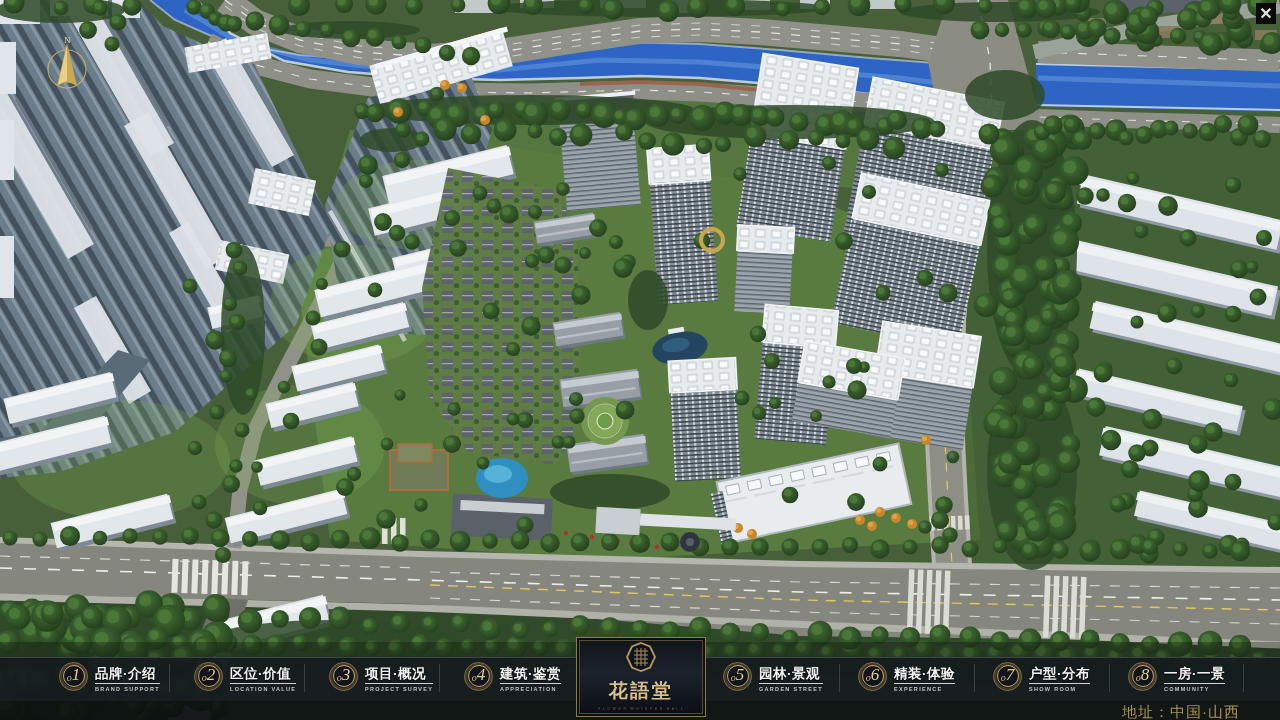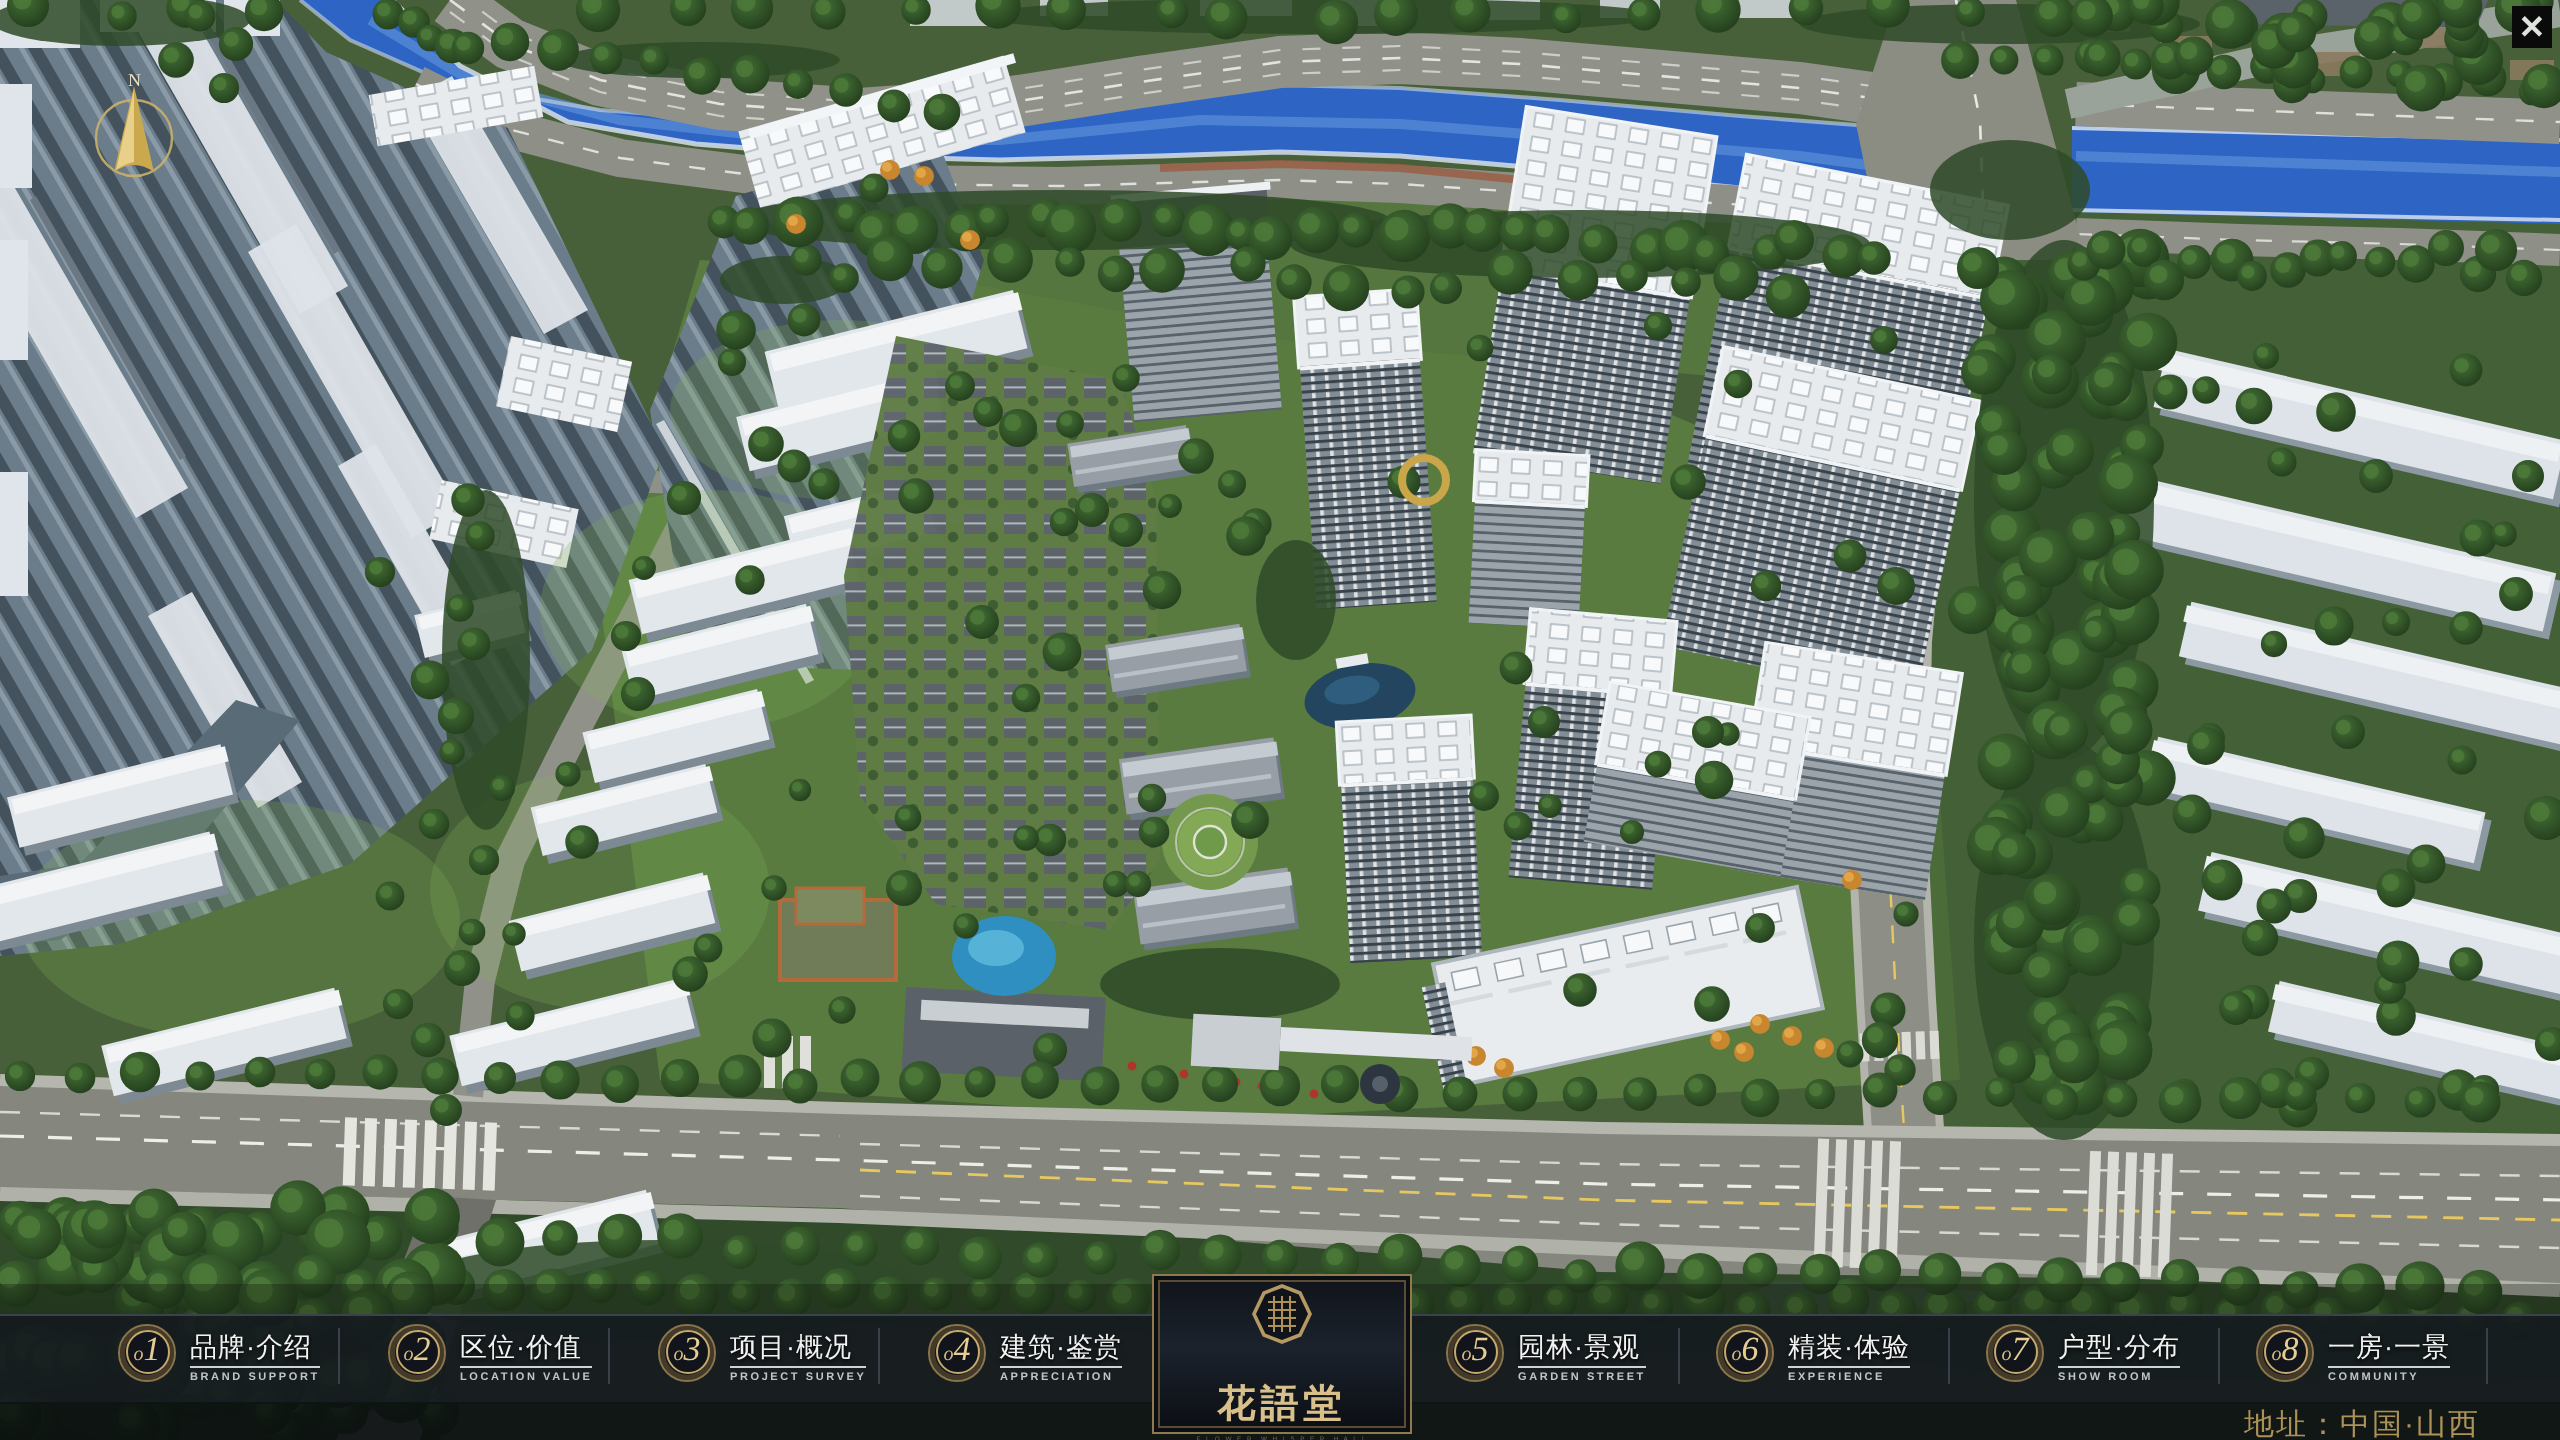--- a/index.html
+++ b/index.html
@@ -9,30 +9,30 @@
       background:rgba(21,25,31,0.88);border-top:1px solid #3c424b;border-bottom:1px solid #2a2f37;}
  #navlow{position:absolute;left:0;top:701px;width:1280px;height:19px;background:rgba(8,10,14,0.78);}
  .nit{position:absolute;top:662px;height:34px;display:flex;align-items:center;z-index:6;}
  .badge{width:27px;height:27px;margin-top:-6px;border-radius:50%;position:relative;
         border:1.5px solid #8a744a;background:#11151b;display:flex;align-items:center;justify-content:center;
         box-shadow:0 0 0 2.5px rgba(160,130,70,0.35) inset;}
  .badge:after{content:"";position:absolute;inset:2.5px;border:1.2px solid #c7a96c;border-radius:50%;}
  .bo{color:#d8bc80;font-family:"Liberation Serif",serif;font-style:italic;font-size:10px;margin-top:3px;}
  .bn{color:#e6cd92;font-family:"Liberation Serif",serif;font-style:italic;font-size:17px;margin-top:-2px;}
  .ntx{margin-left:7px;}
- .zh{color:#f2f2f2;font-size:13.5px;font-weight:normal;letter-spacing:0.5px;white-space:nowrap;
+ .zh{color:#f2f2f2;font-size:13.5px;font-weight:bold;letter-spacing:0.5px;white-space:nowrap;
      text-shadow:0 1px 2px #000;line-height:15px;}
  .en{color:#c0c5cb;font-size:5.5px;letter-spacing:1.3px;border-top:1px solid #cfd3d8;
      margin-top:2px;padding-top:1.5px;white-space:nowrap;font-weight:bold;}
  .sep{position:absolute;top:664px;width:1px;height:28px;background:#3a4049;}
  #logo{position:absolute;left:576px;top:637px;width:128px;height:78px;background:linear-gradient(#10141a,#1b222c 45%,#0b0e13);border:1.5px solid #8f7a4e;
        box-shadow:0 0 0 2px #0b0e13 inset, 0 0 0 3px #5a4d33 inset;text-align:center;z-index:5;}
  #seal{margin:4px auto 0;}
  #lzh{color:#d9c08a;font-family:Liberation Mono, monospace;font-size:19px;font-weight:bold;
-      letter-spacing:2.5px;margin-top:12px;}
+      letter-spacing:2.5px;margin-top:2px;}
  #len{color:#70664a;font-size:4px;letter-spacing:1.2px;margin-top:2px;transform:scale(0.8);}
  #close{position:absolute;left:1256px;top:3px;width:20px;height:21px;background:#0a0a0a;
         color:#dfe3df;display:flex;align-items:center;justify-content:center;font-size:16px;font-weight:bold;}
  #addr{position:absolute;left:1122px;top:703px;color:#ad9258;font-size:15px;letter-spacing:1px;}
  #compass{position:absolute;left:46px;top:33px;}
 </style></head>
 <body>
 <div id="stage">
   <div id="scene"><svg width="1280" height="720" viewBox="0 0 1280 720">
 <defs>

